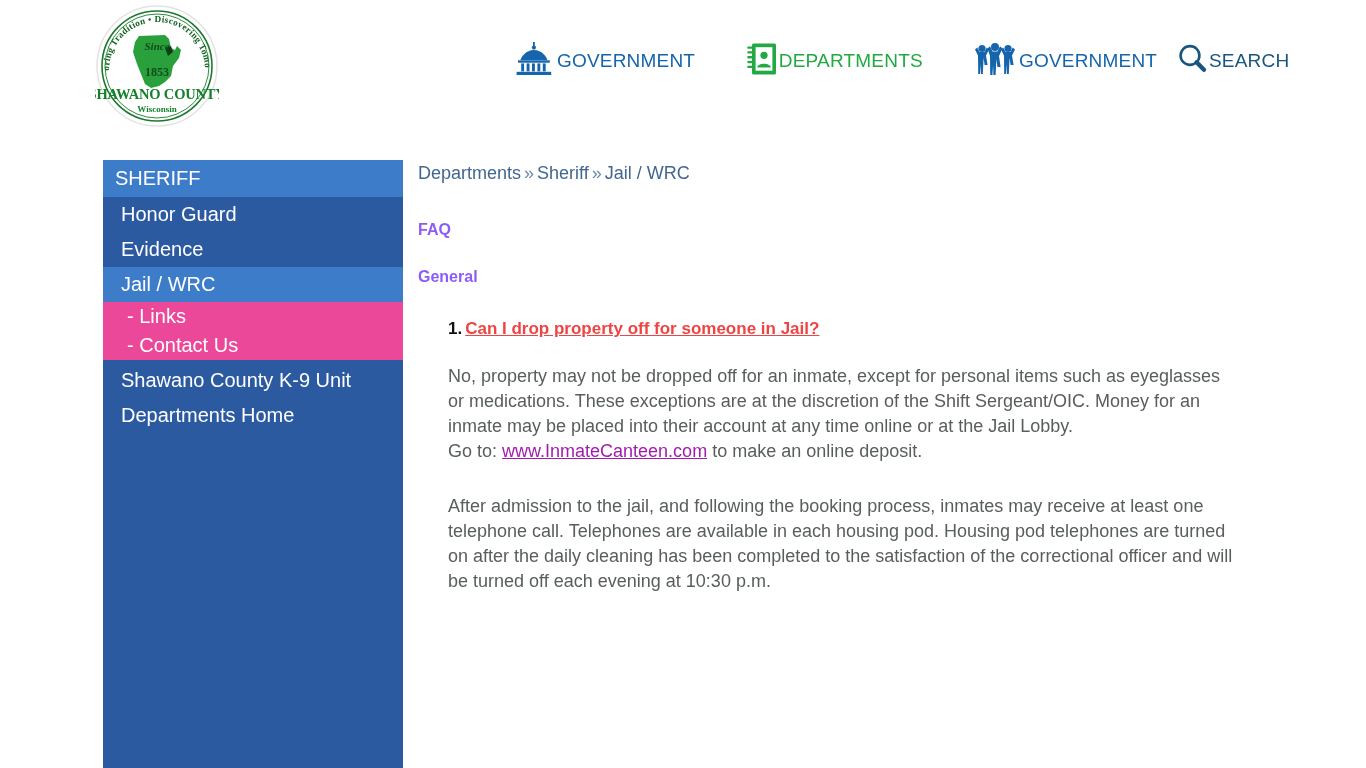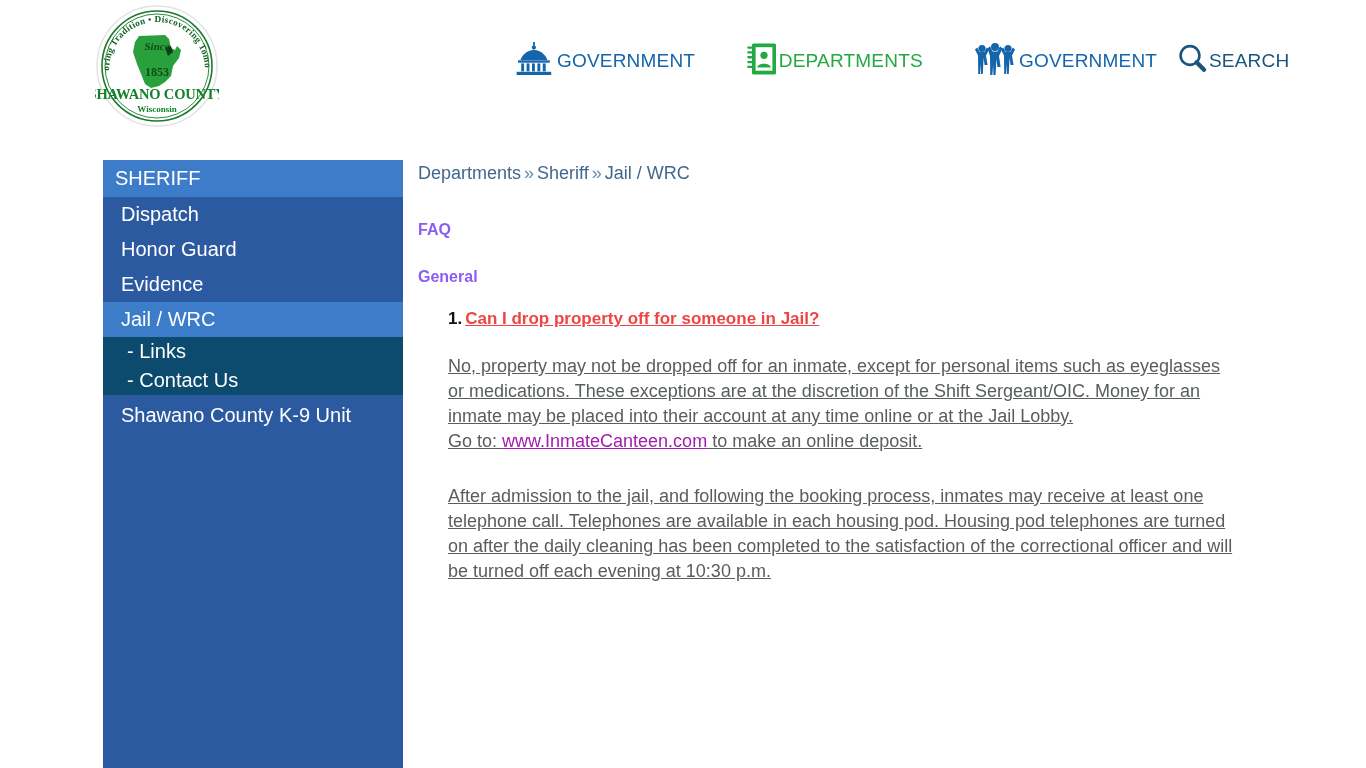--- a/index.html
+++ b/index.html
@@ -114,21 +114,21 @@
     background: #3d7cc9;
   }
   .side-lvl2 {
     padding: 3px 0 4px 24px;
     font-size: 20px;
   }
   .side-lvl2.active {
     background: #3d7cc9;
   }
   .side-sub-group {
-    background: #0c4a6e;
+    background: #ec4899;
   }
   .side-spacer-sm { height: 3px; }
 
   
   #content {
     position: absolute;
     left: 418px;
     top: 158px;
     width: 820px;
     height: 610px;
@@ -153,21 +153,21 @@
   }
 
   .section-title {
     font-size: 16px;
     font-weight: bold;
     color: #8b5cf6;
     margin: 0 0 28px 0;
     line-height: 19px;
   }
   .section-title.sub {
-    margin-bottom: 22px;
+    margin-bottom: 32px;
   }
 
   .faq-block {
     margin-left: 30px;
     margin-bottom: 0;
   }
 
   .faq-q {
     font-size: 17px;
     font-weight: bold;
@@ -183,21 +183,20 @@
     text-decoration: underline;
     cursor: pointer;
   }
 
   .faq-a {
     font-size: 18px;
     line-height: 25px;
     color: #585e5c;
     margin: 0 0 30px 0;
     max-width: 790px;
-    text-decoration: underline;
   }
   .faq-a a.inline {
     color: #a21caf;
     text-decoration: underline;
     cursor: pointer;
   }
   .faq-a .nl { display: block; }
 </style>
 </head>
 <body>
@@ -299,30 +298,30 @@
         </span>
         <span class="nav-label">SEARCH</span>
       </a>
 
     </nav>
   </div>
 
   <aside id="sidebar">
     <a class="side-item side-head">SHERIFF</a>
 
-    <a class="side-item side-lvl1">Dispatch</a>
     <a class="side-item side-lvl1">Honor Guard</a>
     <a class="side-item side-lvl1">Evidence</a>
     <a class="side-item side-lvl1 active">Jail / WRC</a>
     <div class="side-sub-group">
       <a class="side-item side-lvl2">- Links</a>
       <a class="side-item side-lvl2">- Contact Us</a>
     </div>
     <div class="side-spacer-sm"></div>
     <a class="side-item side-lvl1">Shawano County K-9 Unit</a>
+    <a class="side-item side-lvl1">Departments Home</a>
   </aside>
 
   <main id="content">
 
     <div id="breadcrumb">
       <a class="crumb">Departments</a><span class="sep">»</span><a class="crumb">Sheriff</a><span class="sep">»</span><a class="crumb">Jail / WRC</a>
     </div>
 
     <h1 class="section-title">FAQ</h1>
     <h2 class="section-title sub">General</h2>

